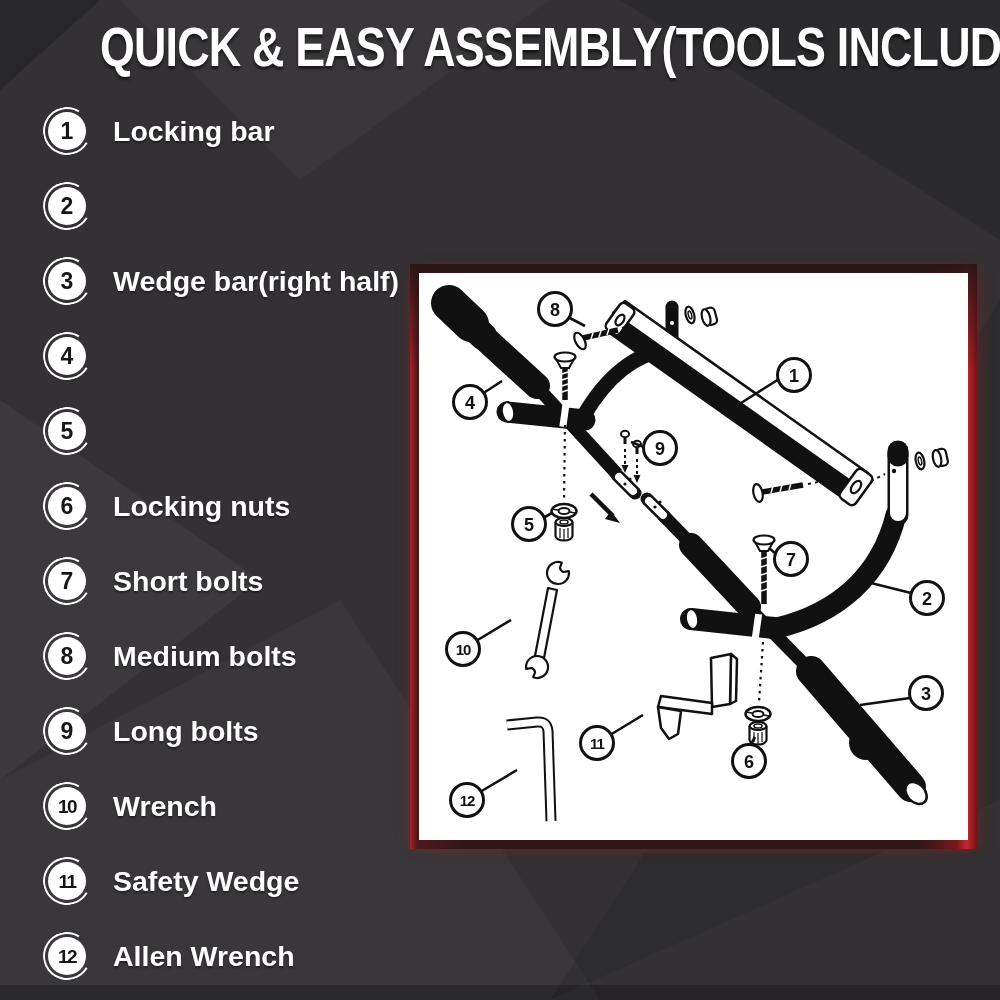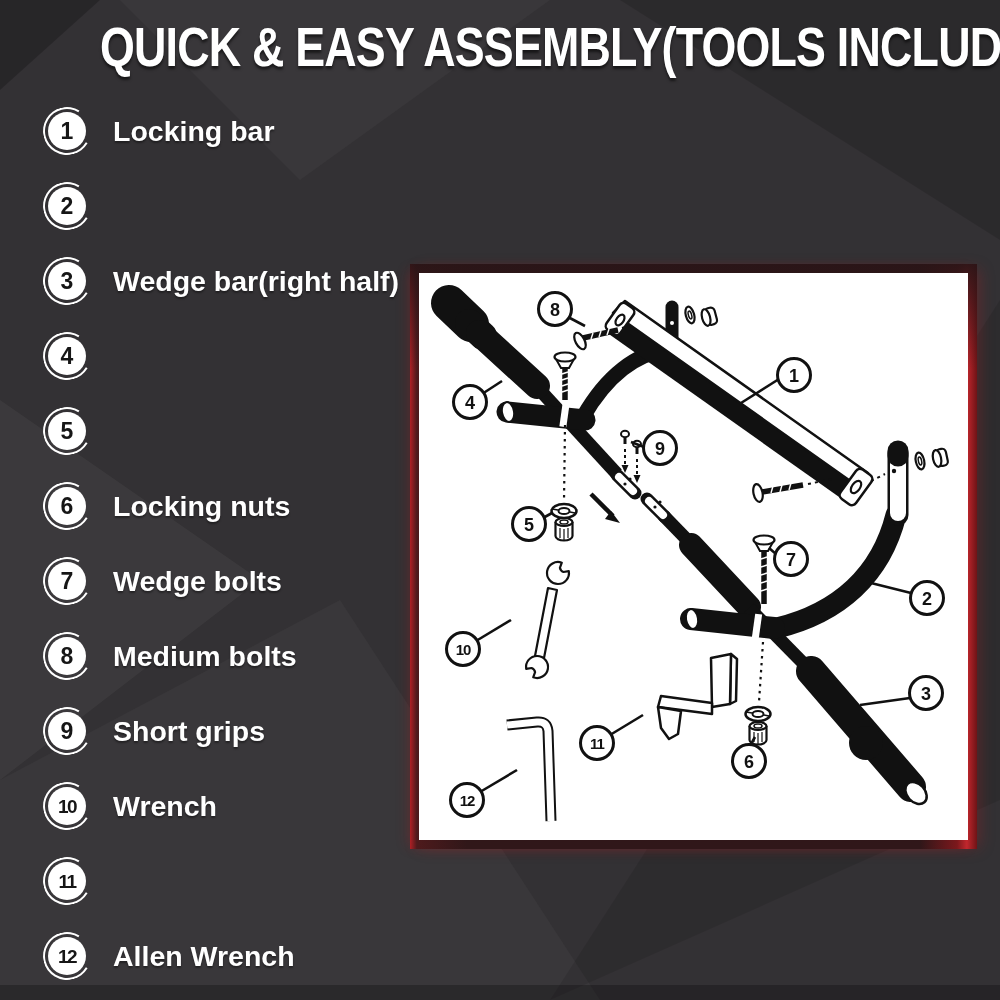--- a/index.html
+++ b/index.html
@@ -102,44 +102,45 @@
     <div class="row">
       <span class="badge">
           <b>6</b>
         </span>
       <span class="lbl">Locking nuts</span>
     </div>
     <div class="row">
       <span class="badge">
           <b>7</b>
         </span>
-      <span class="lbl">Wedge bolts</span>
+      <span class="lbl">Short bolts</span>
     </div>
     <div class="row">
       <span class="badge">
           <b>8</b>
         </span>
       <span class="lbl">Medium bolts</span>
     </div>
     <div class="row">
       <span class="badge">
           <b>9</b>
         </span>
-      <span class="lbl">Short grips</span>
+      <span class="lbl">Long bolts</span>
     </div>
     <div class="row">
       <span class="badge">
           <b>10</b>
         </span>
       <span class="lbl">Wrench</span>
     </div>
     <div class="row">
       <span class="badge">
           <b>11</b>
         </span>
+      <span class="lbl">Safety Wedge</span>
     </div>
     <div class="row">
       <span class="badge">
           <b>12</b>
         </span>
       <span class="lbl">Allen Wrench</span>
     </div>
   </div>
 
   <div class="diagram-frame">

